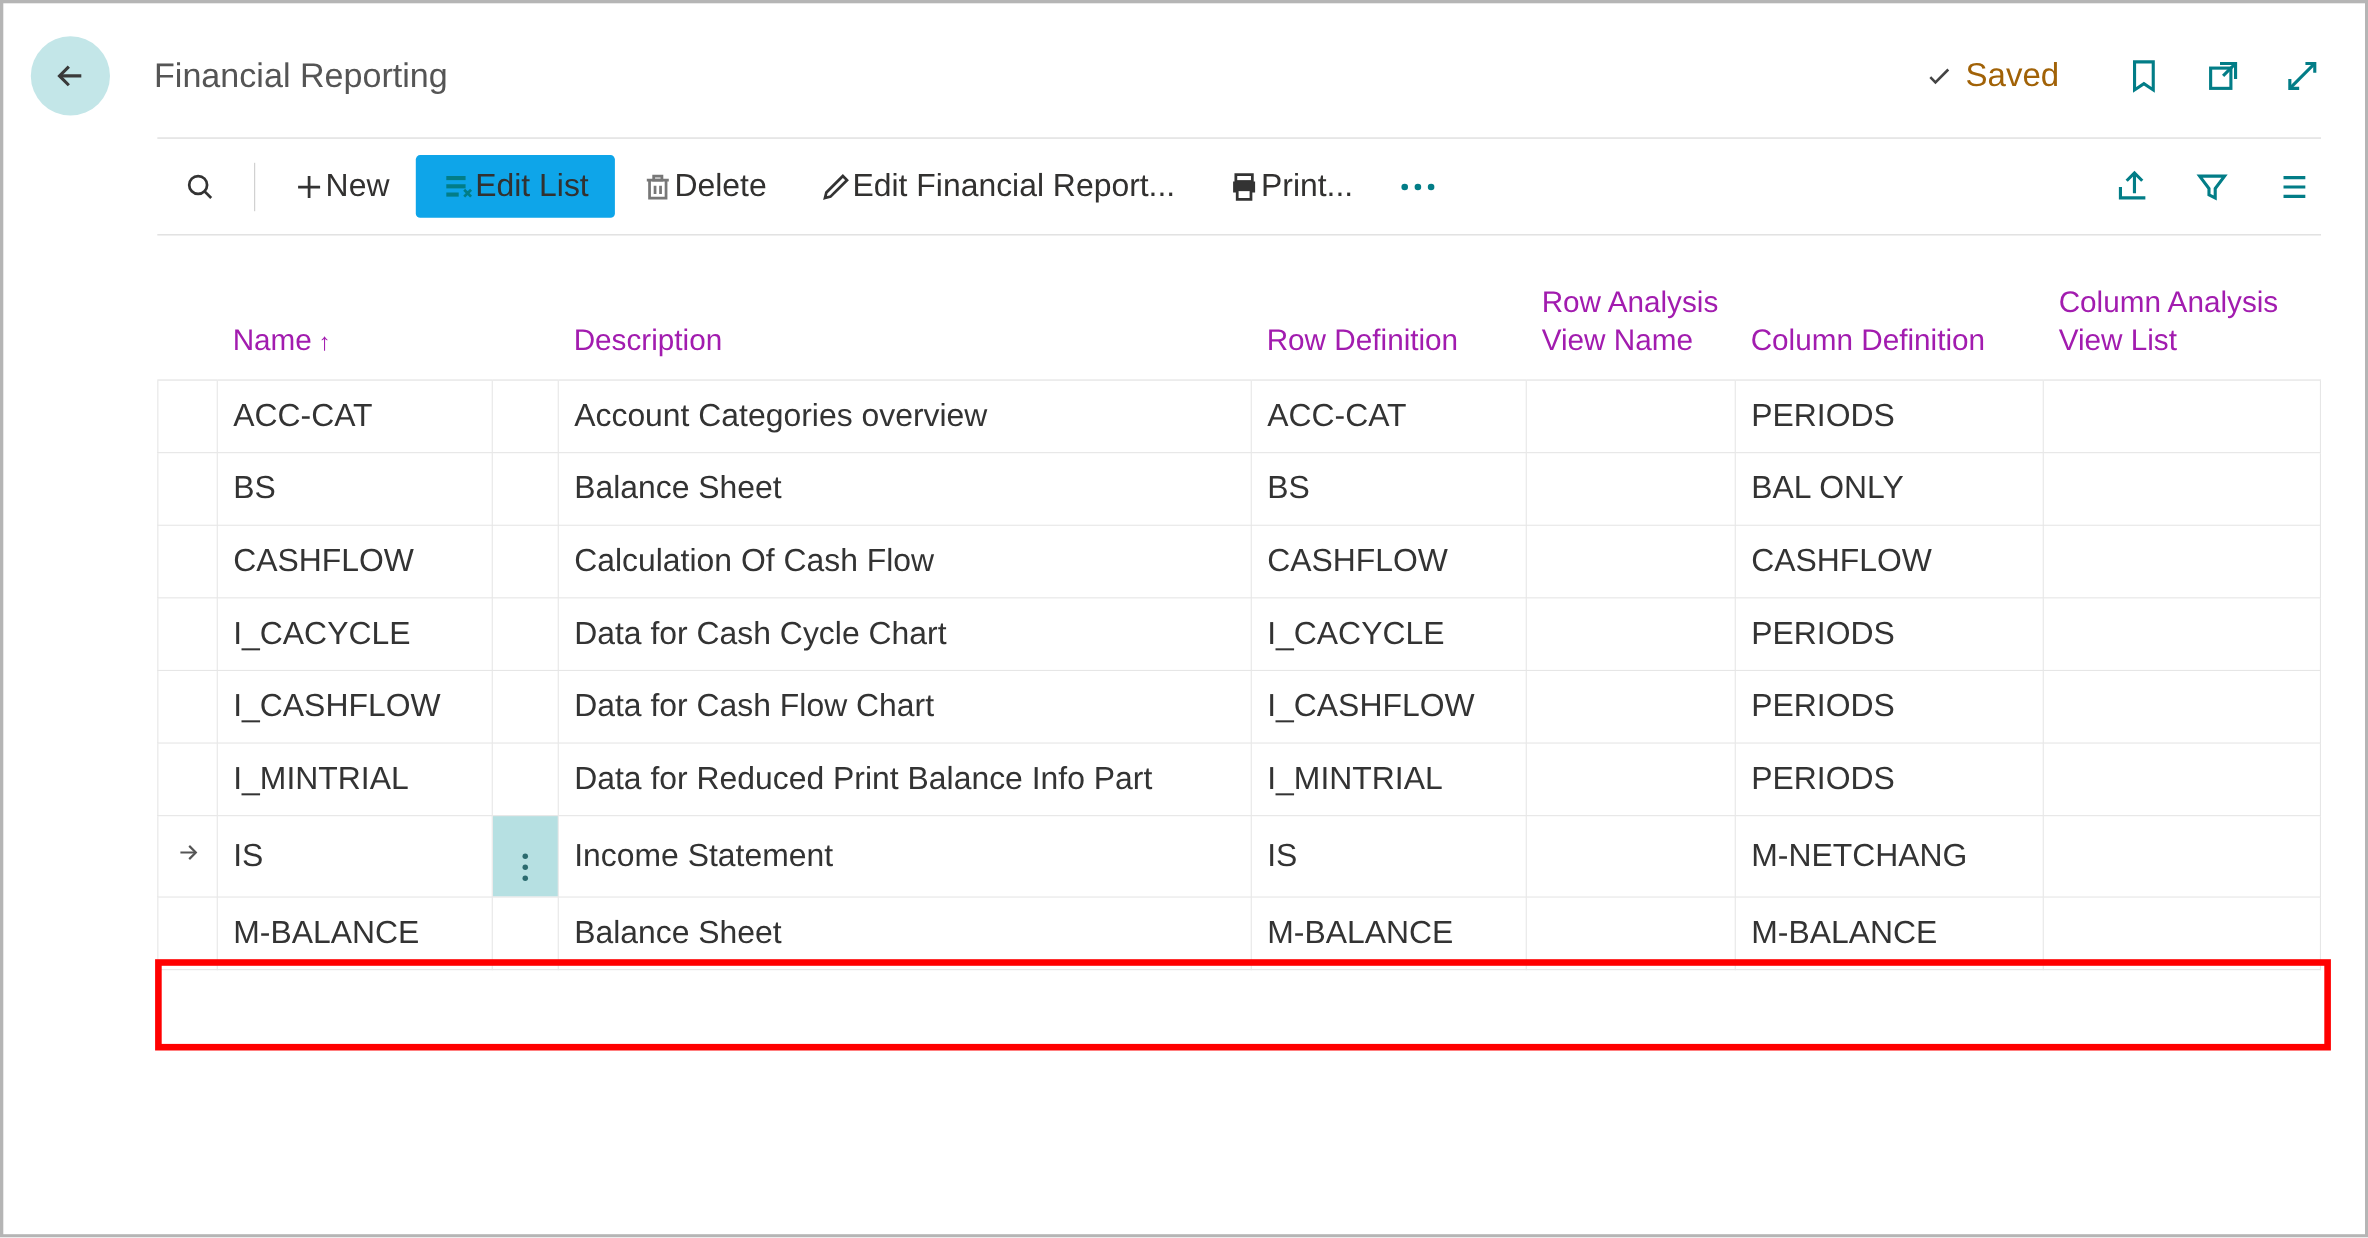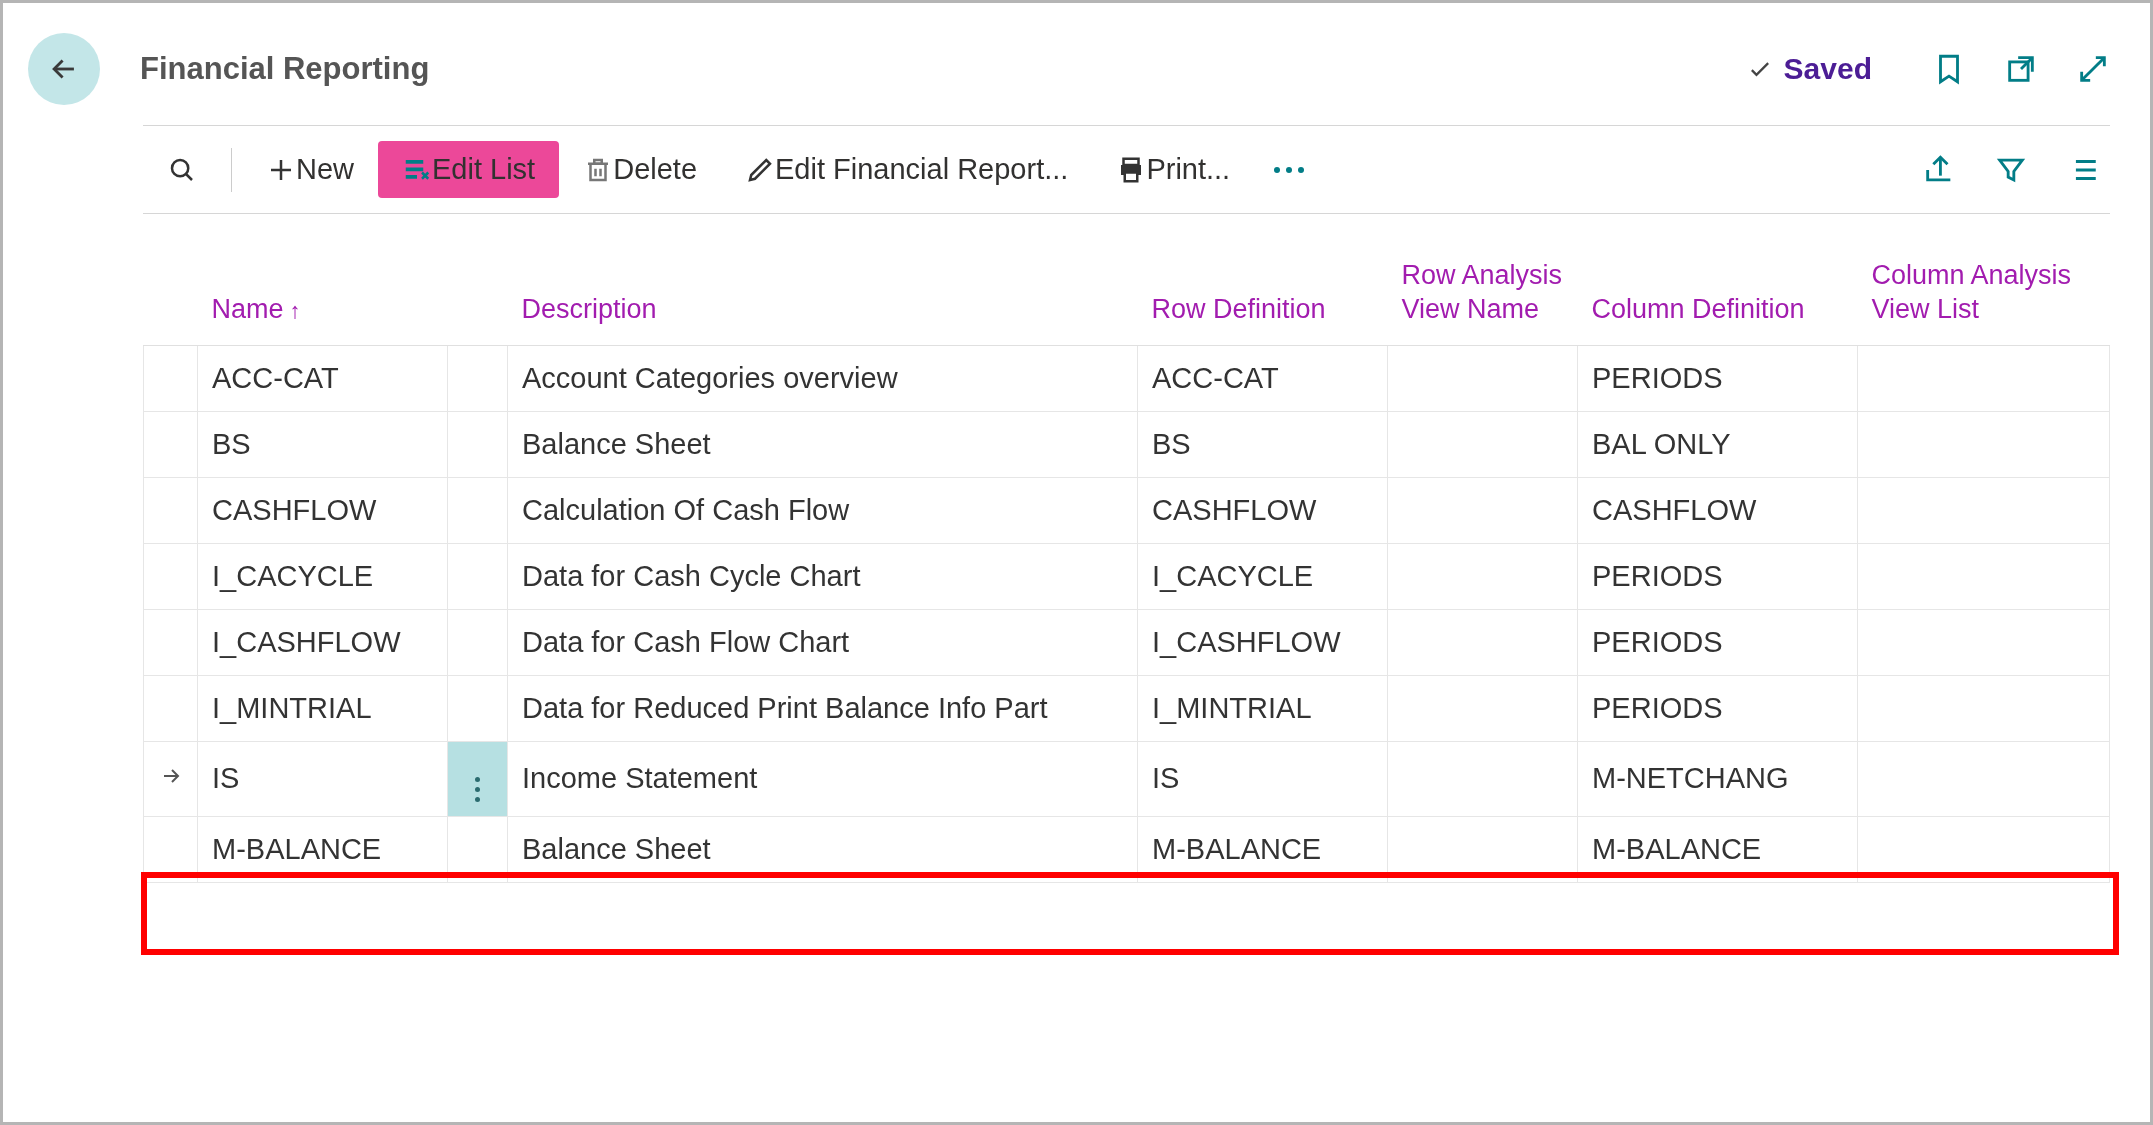--- a/index.html
+++ b/index.html
@@ -13,39 +13,38 @@
     width: 2153px;
     height: 1125px;
     border: 3px solid #b5b5b5;
     background: #fff;
     position: relative;
   }
   .header {
     display: flex;
     align-items: center;
     padding: 30px 40px 20px 25px;
-    font-weight: bold;
   }
   .back-btn {
     width: 72px; height: 72px;
     border-radius: 50%;
     background: #c3e6e8;
     display: flex; align-items: center; justify-content: center;
     cursor: pointer;
     margin-right: 40px;
   }
   .back-btn svg { width: 34px; height: 34px; stroke: #3a3a3a; }
   .page-title {
     font-size: 31px;
     color: #555;
     flex: 1;
   }
   .saved {
     display: flex; align-items: center;
-    font-size: 30px; color: #4c1d95;
+    font-size: 30px; color: #a16207;
     margin-right: 60px;
   }
   .saved svg { width: 28px; height: 28px; margin-right: 10px; stroke: #444; }
   .title-icons { display: flex; gap: 38px; align-items: center; }
   .title-icons .ticon { width: 34px; height: 34px; display:flex; align-items:center; justify-content:center; cursor:pointer; }
   .title-icons svg { width: 34px; height: 34px; stroke: #027d87; fill: none; }
 
   .content-wrap { padding: 0 40px 0 140px; }
   .hr { border-top: 1px solid #d6d6d6; }
 
@@ -54,21 +53,21 @@
     padding: 15px 0;
     gap: 0;
   }
   .tb-item {
     display: flex; align-items: center;
     padding: 12px 24px;
     font-size: 29px;
     cursor: pointer;
     border-radius: 4px;
   }
-  .tb-item.active { background: #ec4899; }
+  .tb-item.active { background: #0ea5e9; }
   .tb-item svg { width: 30px; height: 30px; }
   .tb-sep { width: 1px; height: 44px; background: #ccc; margin: 0 10px; }
   .tb-right { margin-left: auto; display:flex; gap: 38px; padding-right: 10px; }
   .tb-right .ticon { width:34px; height:34px; cursor:pointer; display:flex; align-items:center; justify-content:center;}
   .tb-right svg { width:34px; height:34px; stroke:#027d87; fill:none; }
 
   .more-dots { display:flex; gap:6px; padding: 0 20px; align-items:center; cursor:pointer;}
   .more-dots span { width:6px; height:6px; border-radius:50%; background:#027d87; }
 
   .table-area { margin-top: 35px; }

